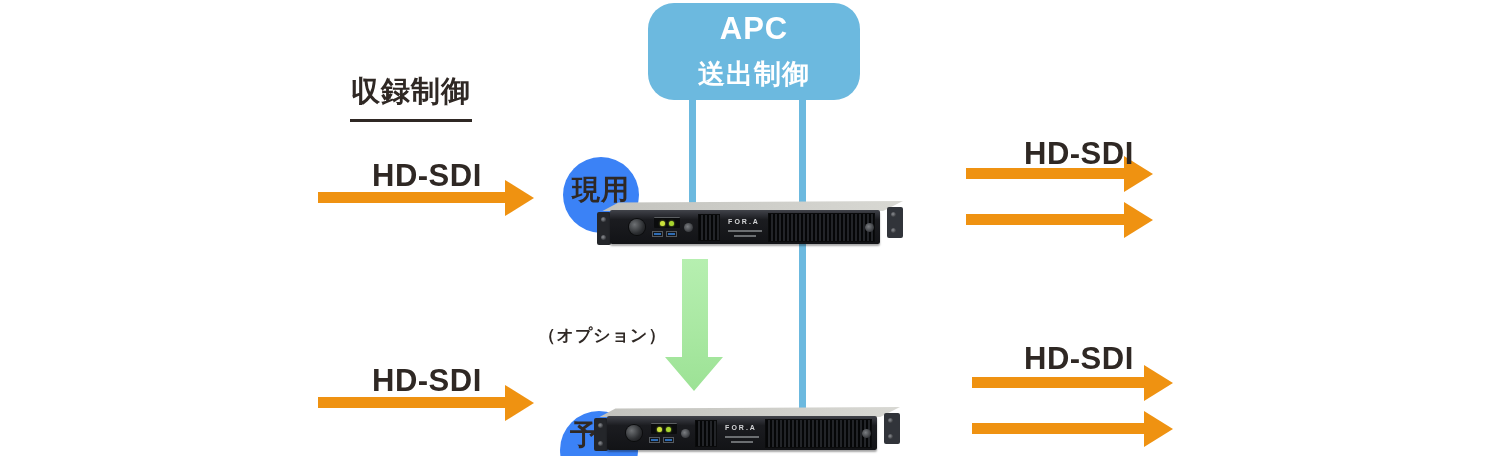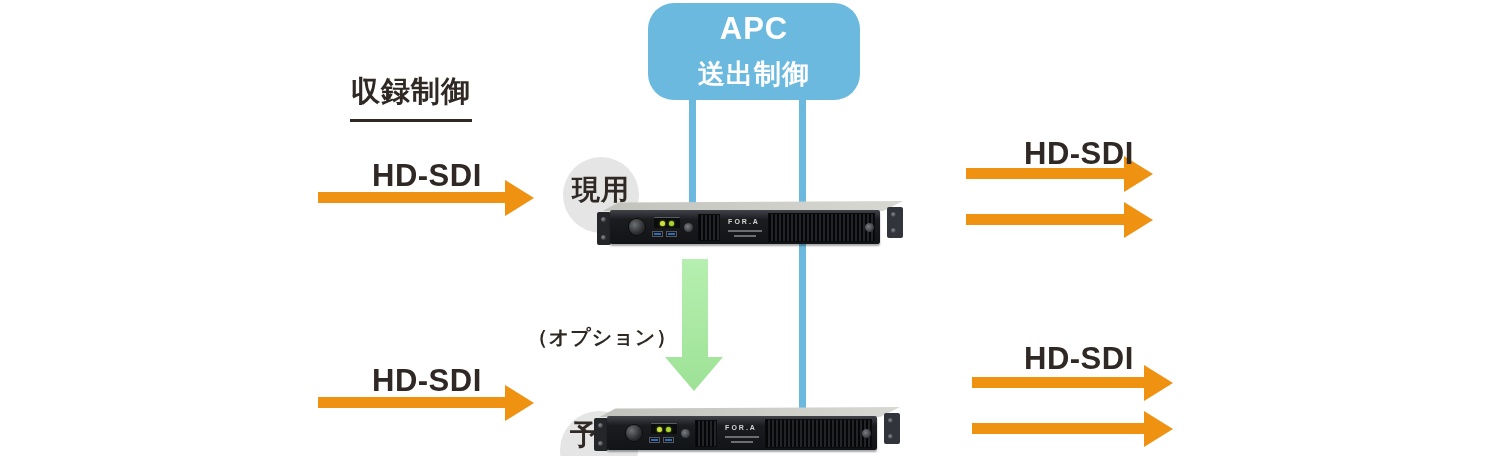--- a/index.html
+++ b/index.html
@@ -41,36 +41,36 @@
     border-top:18px solid transparent;border-bottom:18px solid transparent;
   }
   .arrow.tl{left:318px;top:192px;width:187px;}
   .arrow.bl{left:318px;top:397px;width:187px;}
   .arrow.tr1{left:966px;top:168px;width:158px;}
   .arrow.tr2{left:966px;top:214px;width:158px;}
   .arrow.br1{left:972px;top:377px;width:172px;}
   .arrow.br2{left:972px;top:423px;width:172px;}
   
   .role-circle{
-    position:absolute;border-radius:50%;background:#e5e5e5;z-index:2;
+    position:absolute;border-radius:50%;background:#3b82f6;z-index:2;
     display:flex;align-items:center;justify-content:center;
     font-size:28px;font-weight:700;color:#2F2824;letter-spacing:1px;
   }
   .role-circle.active{left:563px;top:157px;width:76px;height:76px;padding-bottom:10px;box-sizing:border-box;}
   .role-circle.standby{left:560px;top:371px;width:78px;height:78px;padding-bottom:30px;box-sizing:border-box;margin-top:40px;}
   
   .sync-arrow{
     position:absolute;left:665px;top:259px;width:58px;height:132px;z-index:3;
     background:linear-gradient(180deg,#B6EFB0 0%,#A9E8A2 55%,#9CE295 100%);
     clip-path:polygon(17px 0,43px 0,43px 98px,58px 98px,29px 132px,0 98px,17px 98px);
   }
   .sync-label{position:absolute;left:510px;top:289px;width:185px;text-align:center;
     font-size:26px;font-weight:700;letter-spacing:1px;z-index:4;}
   .sync-note{position:absolute;left:510px;top:324px;width:185px;text-align:center;
-    font-size:20px;font-weight:700;letter-spacing:1px;z-index:4;font-family:Liberation Mono, monospace;}
+    font-size:17px;font-weight:700;letter-spacing:1px;z-index:4;font-family:Liberation Mono, monospace;}
   
   .server{position:absolute;width:306px;height:50px;z-index:3;}
   .server .topface{
     position:absolute;left:0;top:0;width:306px;height:10px;
     background:linear-gradient(90deg,#c2c2bd,#d8d8d3);
     clip-path:polygon(7% 15%,100% 0,93.5% 100%,1.8% 100%);
   }
   .server .face{
     position:absolute;left:13px;top:9px;width:270px;height:34px;border-radius:2px;
     background:linear-gradient(180deg,#41434a 0%,#1b1c20 28%,#121316 100%);

